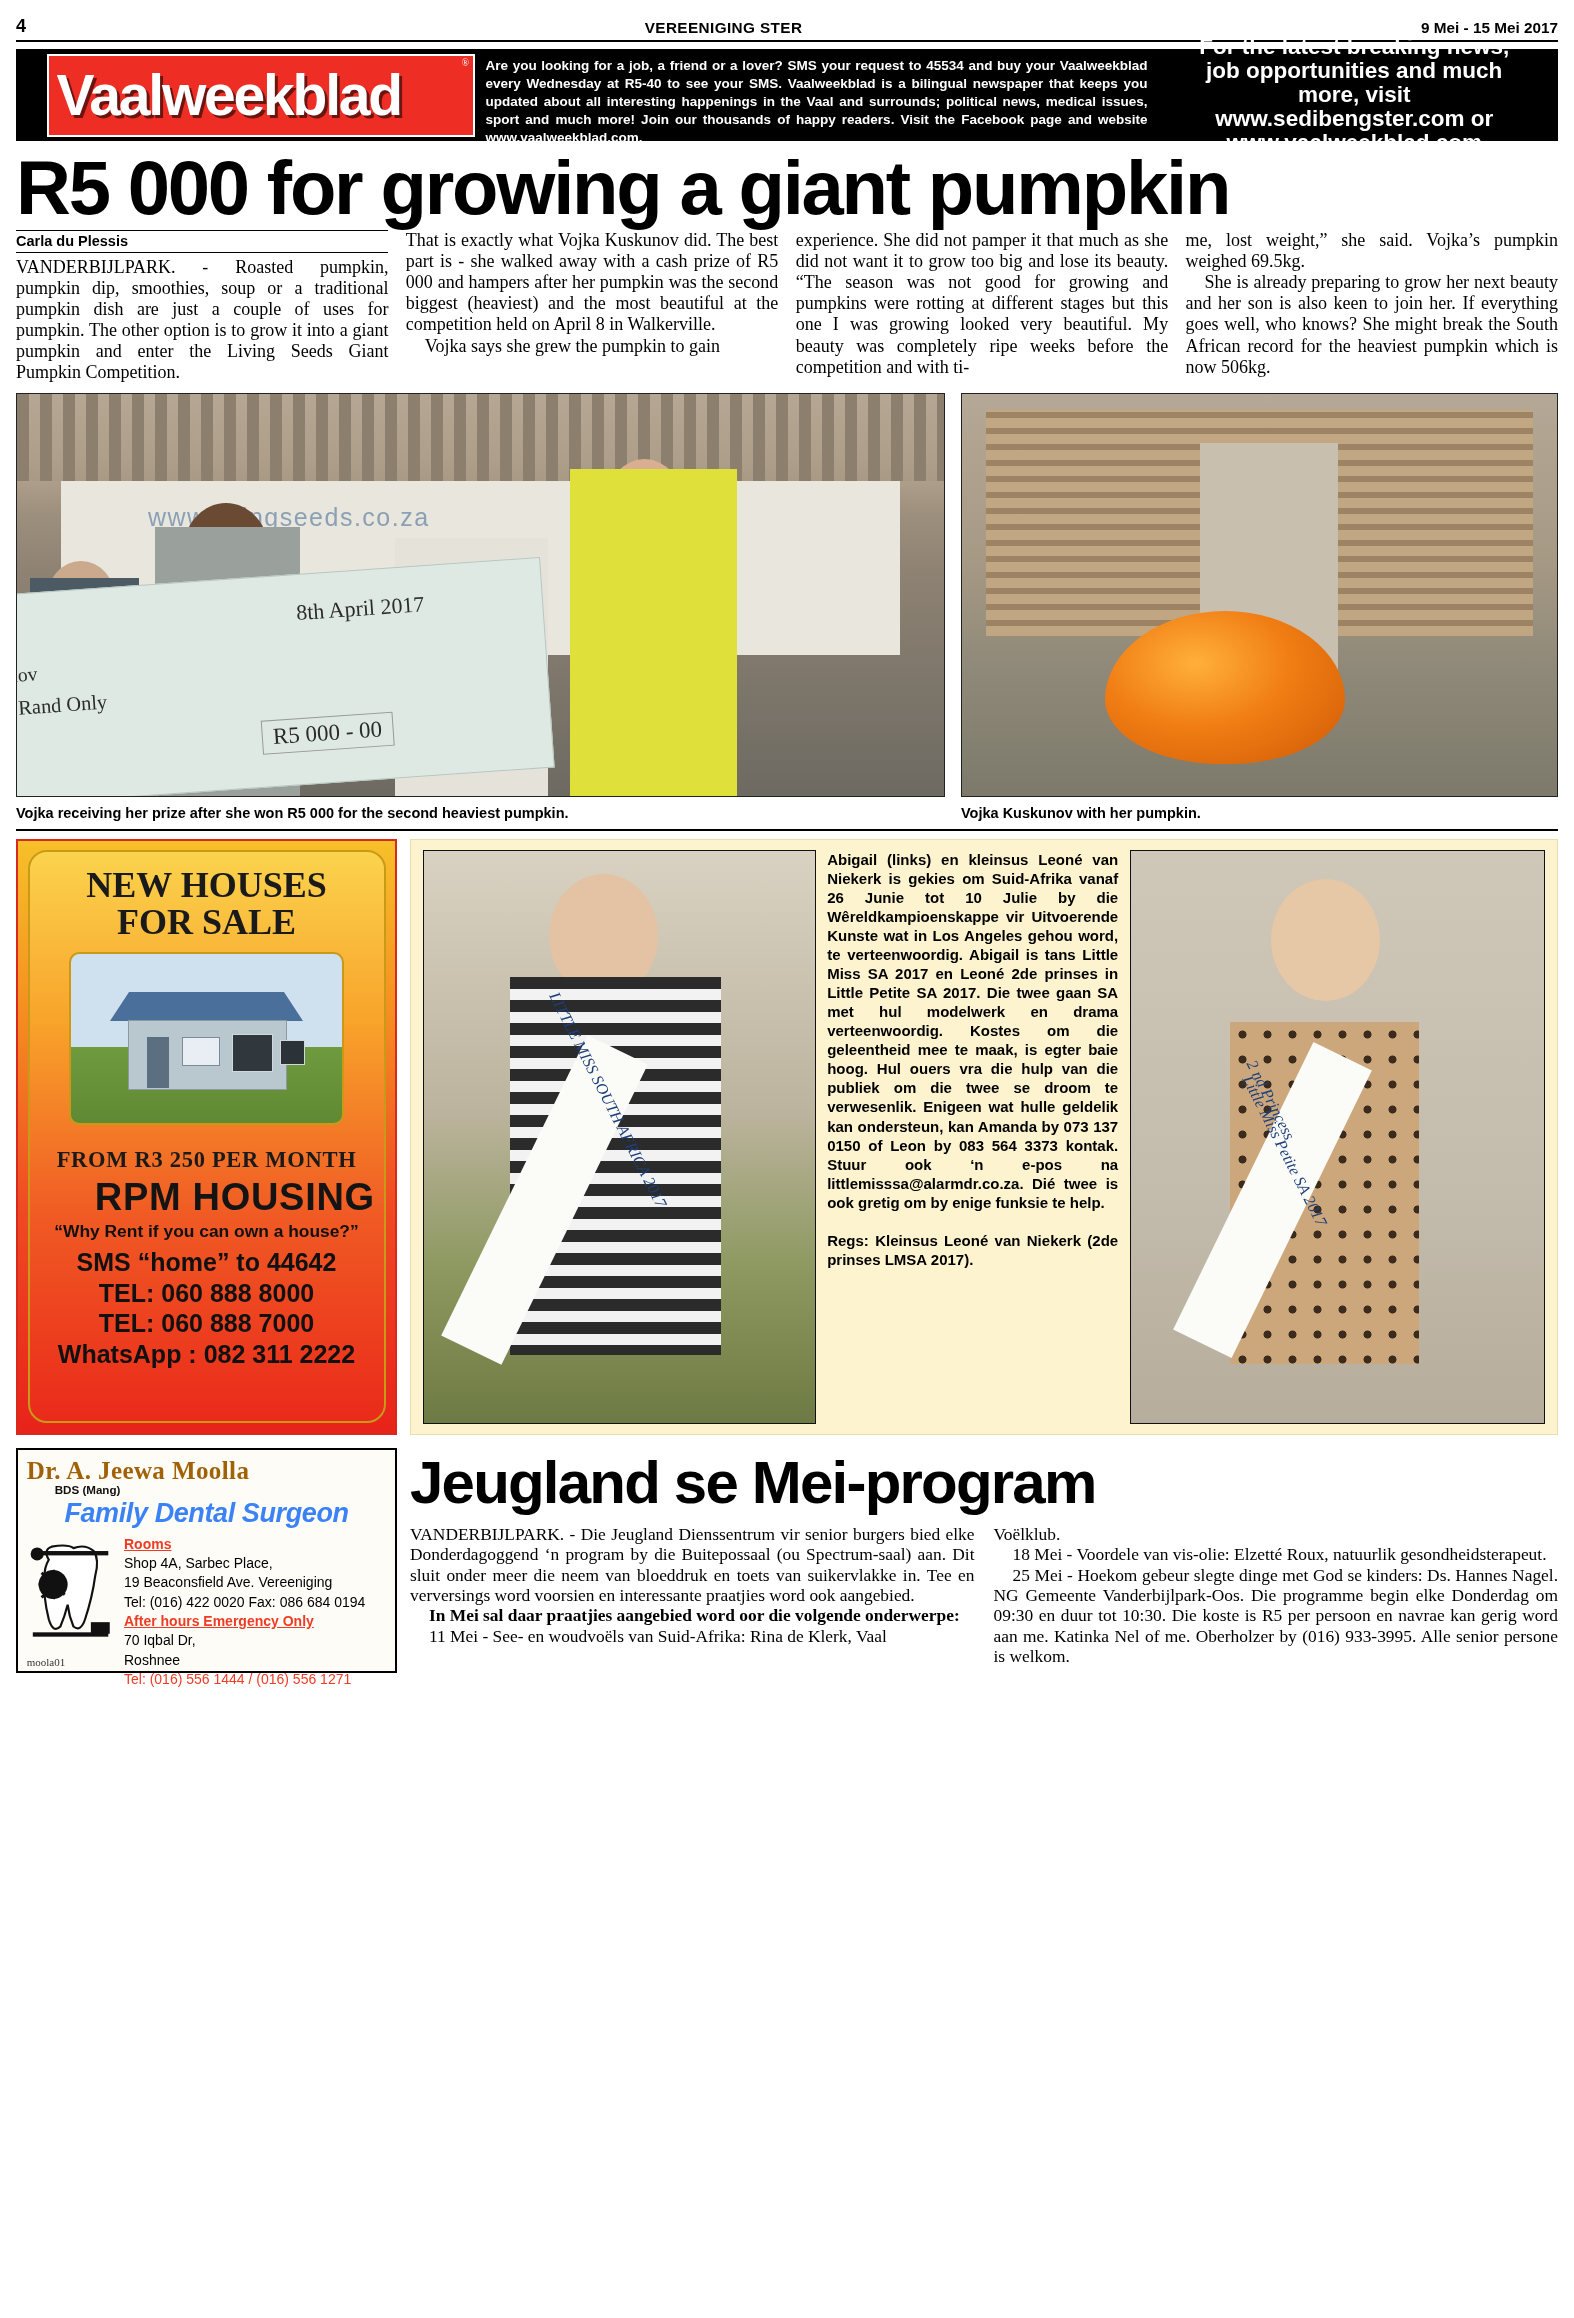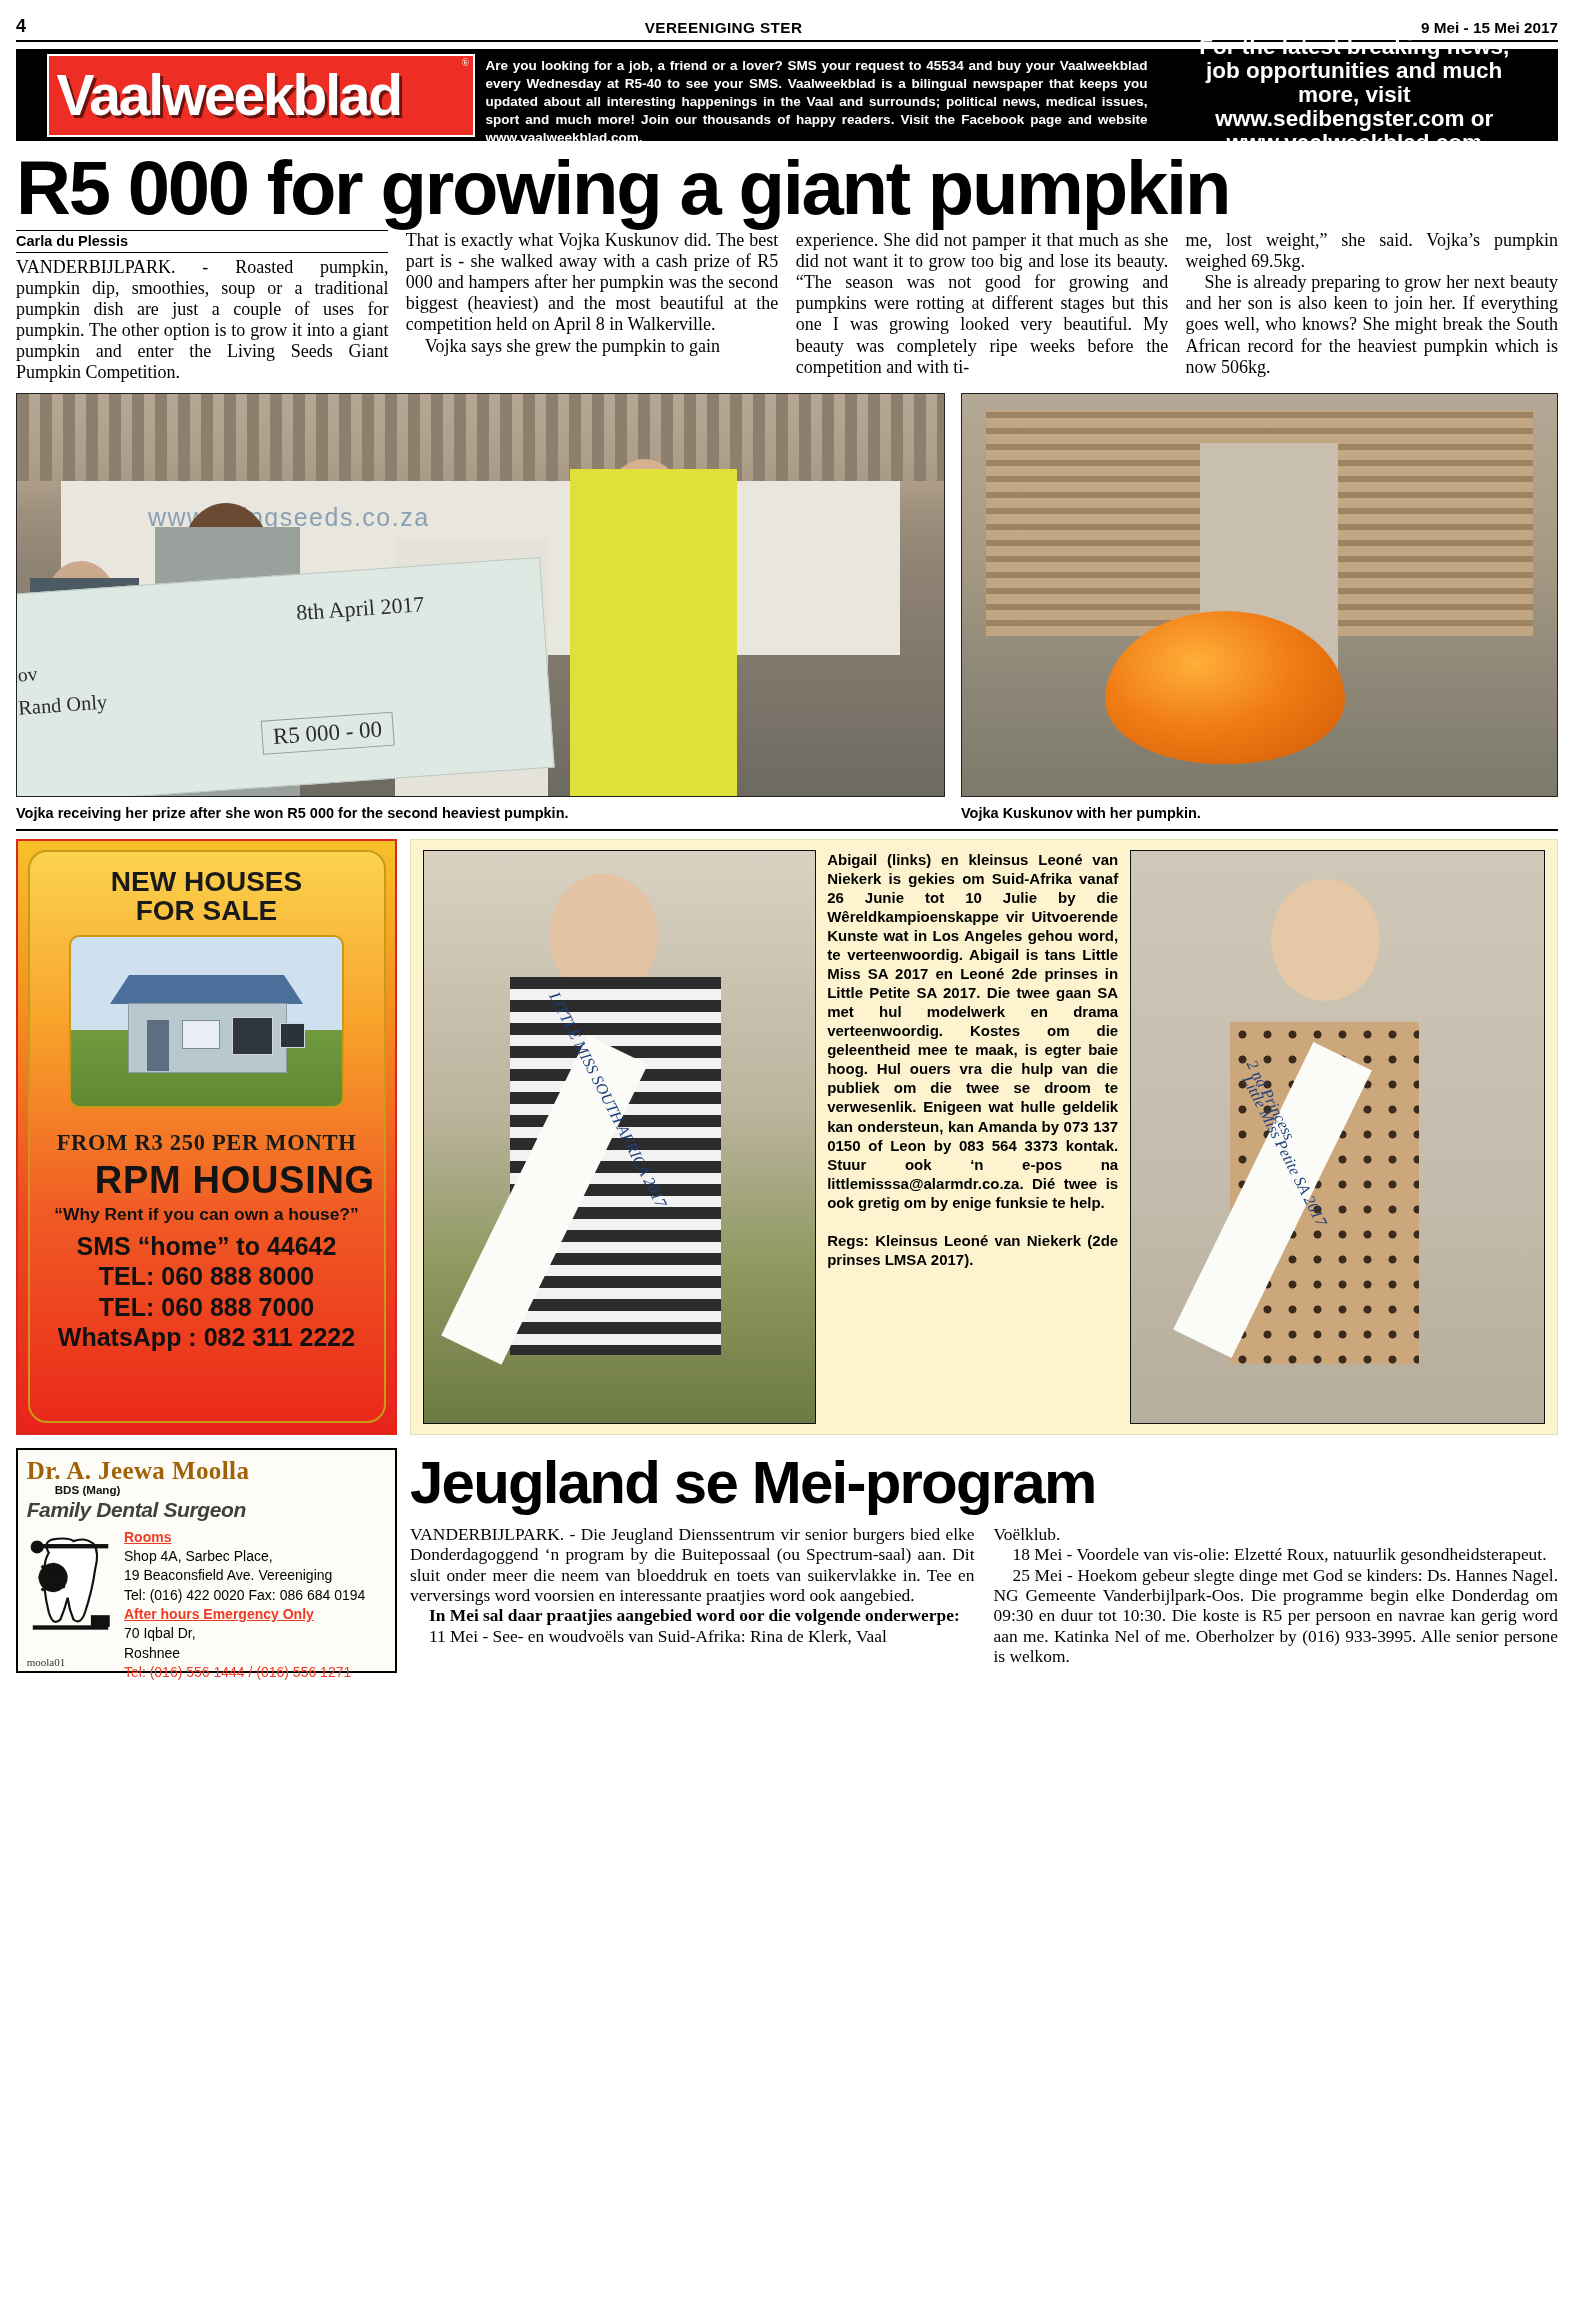--- a/index.html
+++ b/index.html
@@ -73,21 +73,21 @@
   .lower-right { flex: 1 1 auto; }
 
   
   .rpm-ad { border: 2.2px solid #d9291c; height: 596px; background:
             linear-gradient(180deg,#f7c02a 0%, #f59020 28%, #ef4a23 62%, #e8231a 100%);
             padding: 9.5px; }
   .rpm-inner { height: 100%; border: 2.9px solid #c89a18; border-radius: 19px;
                background: linear-gradient(180deg,#fbd34d 0%, #f8a32a 30%, #f05a24 64%, #ea2a1a 100%);
                padding: 7.3px 8.7px; text-align: center;
                display: flex; flex-direction: column; }
-  .rpm-title { font-family: Liberation Sans, sans-serif; font-weight: bold; font-size: 28px;
+  .rpm-title { font-family: Liberation Serif, serif; font-weight: bold; font-size: 36px;
                line-height: 1.04; color: #1a1a1a; margin-top: 7.3px; }
   .rpm-house { margin: 10.2px auto 7.3px; width: 275px; height: 173px;
                border: 2.9px solid #c89a18; border-radius: 10.2px; overflow: hidden;
                background: linear-gradient(180deg,#cfe0ef 0%,#cfe0ef 55%,#6f9a3e 55%,#5f8a33 100%);
                position: relative; }
   .house-body { position: absolute; left: 57px; bottom: 33px; width: 159px; height: 70px;
                 background: #b9c7cf; border: 0.7px solid #8d9aa3; }
   .house-roof { position: absolute; left: 39px; bottom: 102px; width: 193px; height: 0;
                 border-left: 19px solid transparent; border-right: 19px solid transparent;
                 border-bottom: 29px solid #4b6f9b; }
@@ -109,21 +109,21 @@
               color: #111; line-height: 1.22; }
 
   
   .dental-ad { border: 2.9px solid #000; margin-top: 13px; background: #fdfcf7;
                padding: 7.3px 8.7px 4.4px; position: relative; height: 225px; }
   .dental-name { font-family: "Liberation Serif", serif; font-weight: bold; font-size: 25px;
                  color: #a16207; text-align: left; letter-spacing: 0.4px; }
   .dental-bds { font-family: "Liberation Sans", sans-serif; font-weight: bold; font-size: 11.6px;
                 color: #111; margin-left: 28px; margin-top: -1.5px; }
   .dental-sub { font-family: "Liberation Sans", sans-serif; font-weight: bold; font-style: italic;
-                font-size: 21px; color: #404040; letter-spacing: -0.4px;
+                font-size: 27px; color: #3b82f6; text-align: center; letter-spacing: -0.4px;
                 margin-top: 1.5px; }
   .dental-body { display: flex; gap: 7.3px; margin-top: 5.8px; }
   .tooth-icon { flex: 0 0 90px; position: relative; height: 109px; }
   .dental-info { flex: 1 1 auto; font-family: "Liberation Sans", sans-serif; font-size: 14px;
                  line-height: 1.38; }
   .dental-info .hd { color: #ef3b24; font-weight: bold; text-decoration: underline; }
   .dental-info .red { color: #ef3b24; }
   .dental-code { position: absolute; left: 8.7px; bottom: 2.9px; font-family: "Liberation Serif", serif;
                  font-size: 11px; color: #333; }
 

